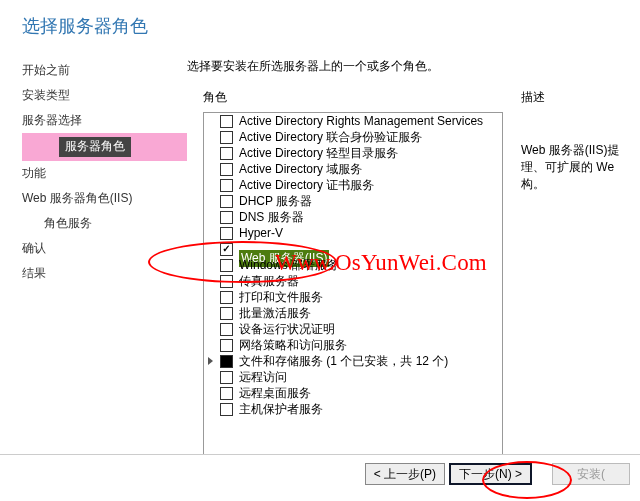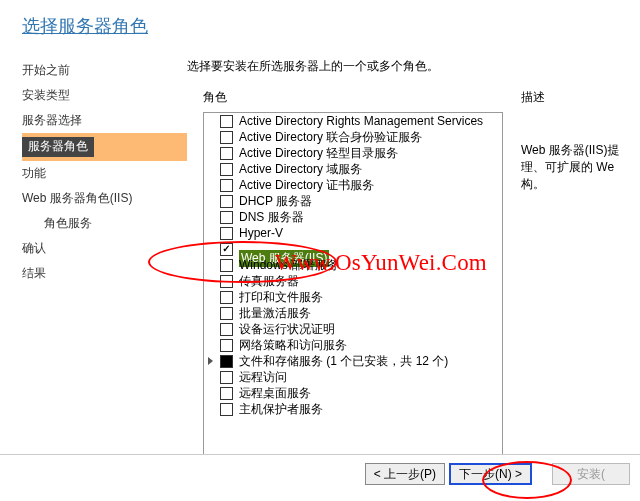--- a/index.html
+++ b/index.html
@@ -15,21 +15,20 @@
     position: relative;
   }
 
   .title-bar {
     padding: 14px 20px 20px 22px;
   }
   .title {
     color: #3277b2;
     font-size: 18px;
     font-weight: 400;
-    text-decoration: underline;
   }
 
   .body-area {
     display: flex;
     flex-direction: row;
     padding-left: 22px;
   }
 
   
   .sidebar {
@@ -37,21 +36,22 @@
     flex-shrink: 0;
     font-size: 12px;
   }
   .sidebar .nav-item {
     padding: 4px 0 4px 0;
     color: #333;
     cursor: pointer;
     white-space: nowrap;
   }
   .sidebar .nav-item.active {
-    background: #fdba74;
+    background: #f9a8d4;
+    padding-left: 37px;
   }
   .sidebar .nav-item.active span.label {
     background: #444444;
     color: #fff;
     padding: 1px 6px 2px 6px;
     display: inline-block;
   }
   .sidebar .nav-sub {
     padding-left: 22px;
   }
@@ -169,21 +169,21 @@
     background: #eee;
     font-size: 12px;
     font-family: inherit;
     display: inline-flex;
     align-items: center;
     justify-content: center;
     cursor: pointer;
     padding: 0 8px;
   }
   .btn.primary {
-    border: 2px solid #1d4ed8;
+    border: 2px solid #0f172a;
   }
   .btn.disabled {
     color: #999;
     border-color: #bbb;
     margin-left: 16px;
   }
 
   
   .ellipse {
     position: absolute;

